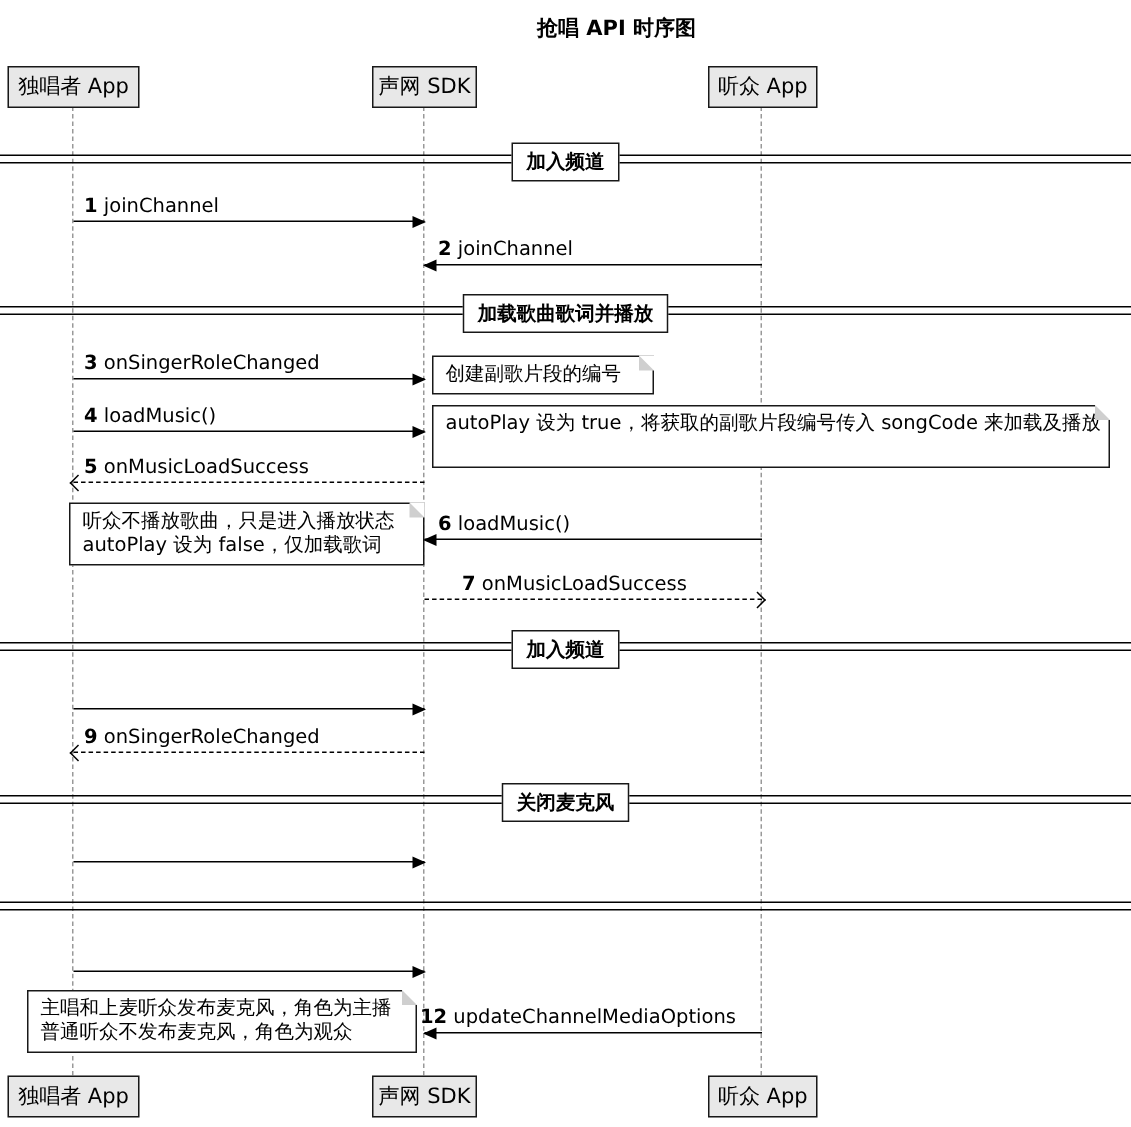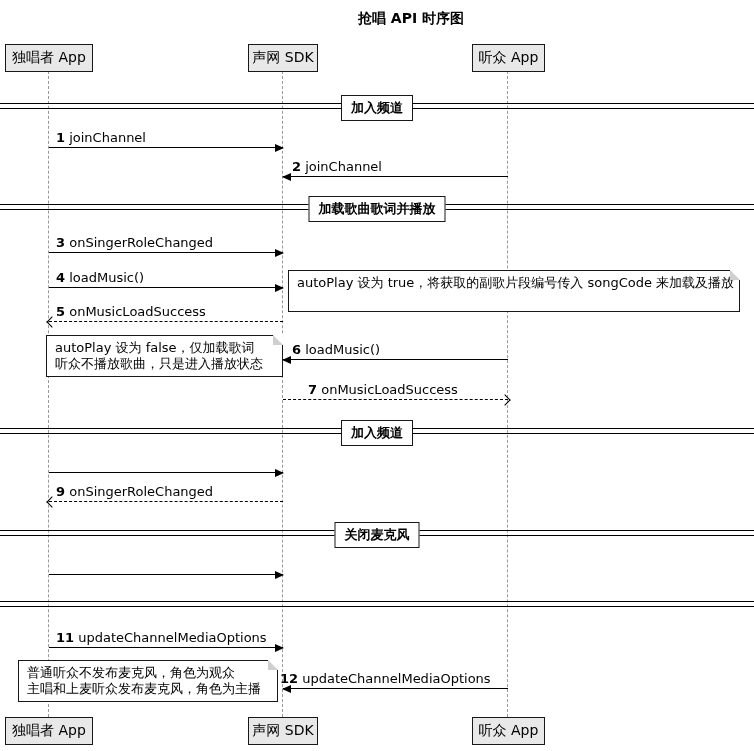--- a/index.html
+++ b/index.html
@@ -90,39 +90,43 @@
 
   <div class="msg" style="left:292px;top:160px"><b>2</b> <span>joinChannel</span></div>
   <div class="arrow" style="left:283px;top:176px;width:225px">
       <span class="hl"></span>
     </div>
 
   <div class="msg" style="left:56px;top:236px"><b>3</b> <span>onSingerRoleChanged</span></div>
   <div class="arrow" style="left:49px;top:252px;width:234px">
       <span class="hr"></span>
     </div>
+  <div class="note" style="left:288px;top:237px;width:148px;height:26px">
+      <span class="fold"></span>
+      <div>创建副歌片段的编号</div>
+    </div>
 
   <div class="msg" style="left:56px;top:271px"><b>4</b> <span>loadMusic()</span></div>
   <div class="arrow" style="left:49px;top:287px;width:234px">
       <span class="hr"></span>
     </div>
   <div class="note" style="left:288px;top:270px;width:452px;height:42px">
       <span class="fold"></span>
       <div>autoPlay 设为 true，将获取的副歌片段编号传入 songCode 来加载及播放</div>
     </div>
 
   <div class="msg" style="left:56px;top:305px"><b>5</b> <span>onMusicLoadSuccess</span></div>
   <div class="arrow dashed" style="left:49px;top:321px;width:234px">
       <span class="ol"></span>
     </div>
 
   <div class="note" style="left:46px;top:335px;width:237px;height:42px">
       <span class="fold"></span>
+      <div>听众不播放歌曲，只是进入播放状态</div>
       <div>autoPlay 设为 false，仅加载歌词</div>
-      <div>听众不播放歌曲，只是进入播放状态</div>
     </div>
 
   <div class="msg" style="left:292px;top:343px"><b>6</b> <span>loadMusic()</span></div>
   <div class="arrow" style="left:283px;top:359px;width:225px">
       <span class="hl"></span>
     </div>
 
   <div class="msg" style="left:308px;top:383px"><b>7</b> <span>onMusicLoadSuccess</span></div>
   <div class="arrow dashed" style="left:283px;top:399px;width:225px">
       <span class="or"></span>
@@ -134,29 +138,28 @@
 
   <div class="msg" style="left:56px;top:485px"><b>9</b> <span>onSingerRoleChanged</span></div>
   <div class="arrow dashed" style="left:49px;top:501px;width:234px">
       <span class="ol"></span>
     </div>
 
   <div class="arrow" style="left:49px;top:574px;width:234px">
       <span class="hr"></span>
     </div>
 
-  <div class="msg" style="left:56px;top:631px"><b>11</b> <span>updateChannelMediaOptions</span></div>
   <div class="arrow" style="left:49px;top:647px;width:234px">
       <span class="hr"></span>
     </div>
 
   <div class="note" style="left:18px;top:660px;width:260px;height:42px">
       <span class="fold"></span>
+      <div>主唱和上麦听众发布麦克风，角色为主播</div>
       <div>普通听众不发布麦克风，角色为观众</div>
-      <div>主唱和上麦听众发布麦克风，角色为主播</div>
     </div>
 
   <div class="msg" style="left:280px;top:672px"><b>12</b> <span>updateChannelMediaOptions</span></div>
   <div class="arrow" style="left:283px;top:688px;width:225px">
       <span class="hl"></span>
     </div>
 
 </div>
 
 </body></html>

